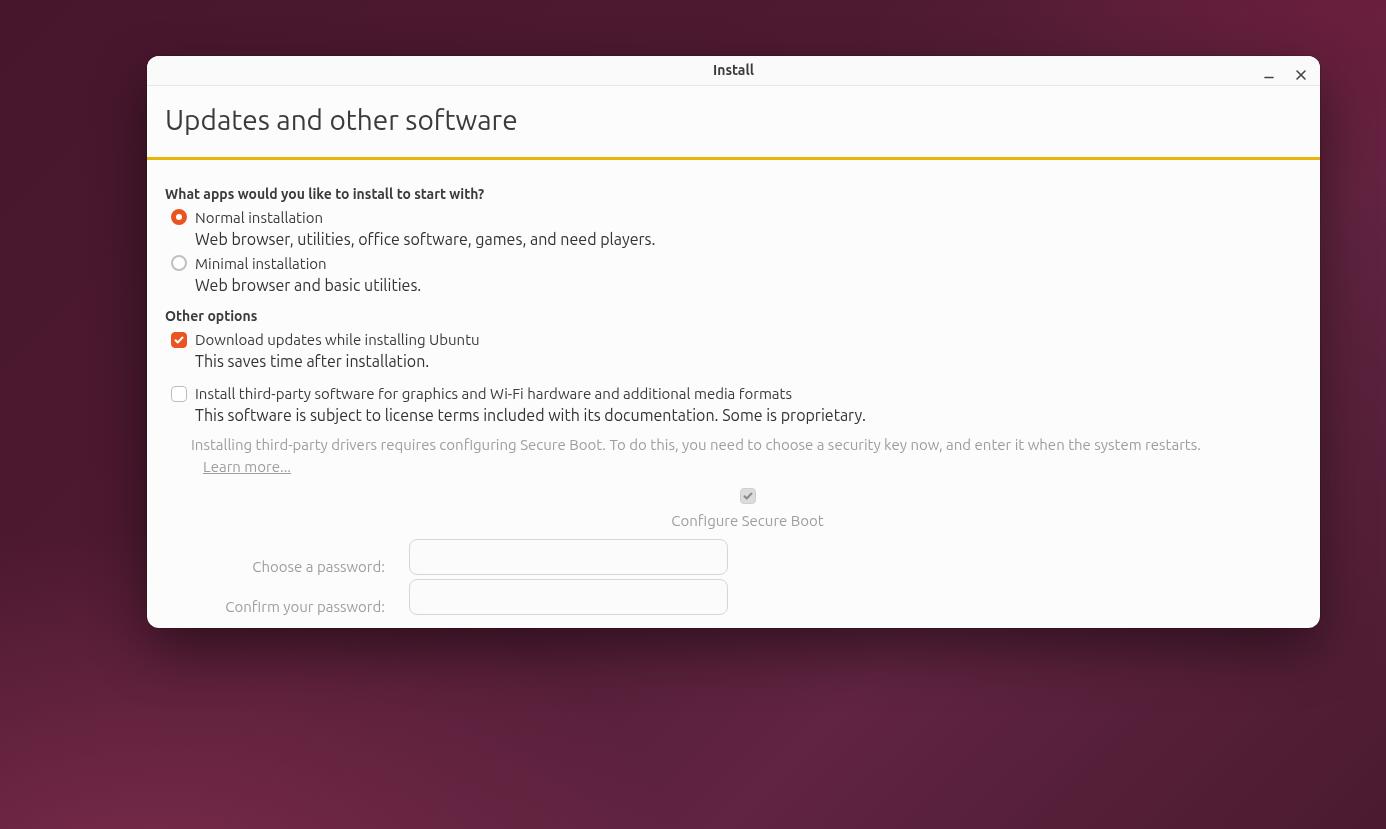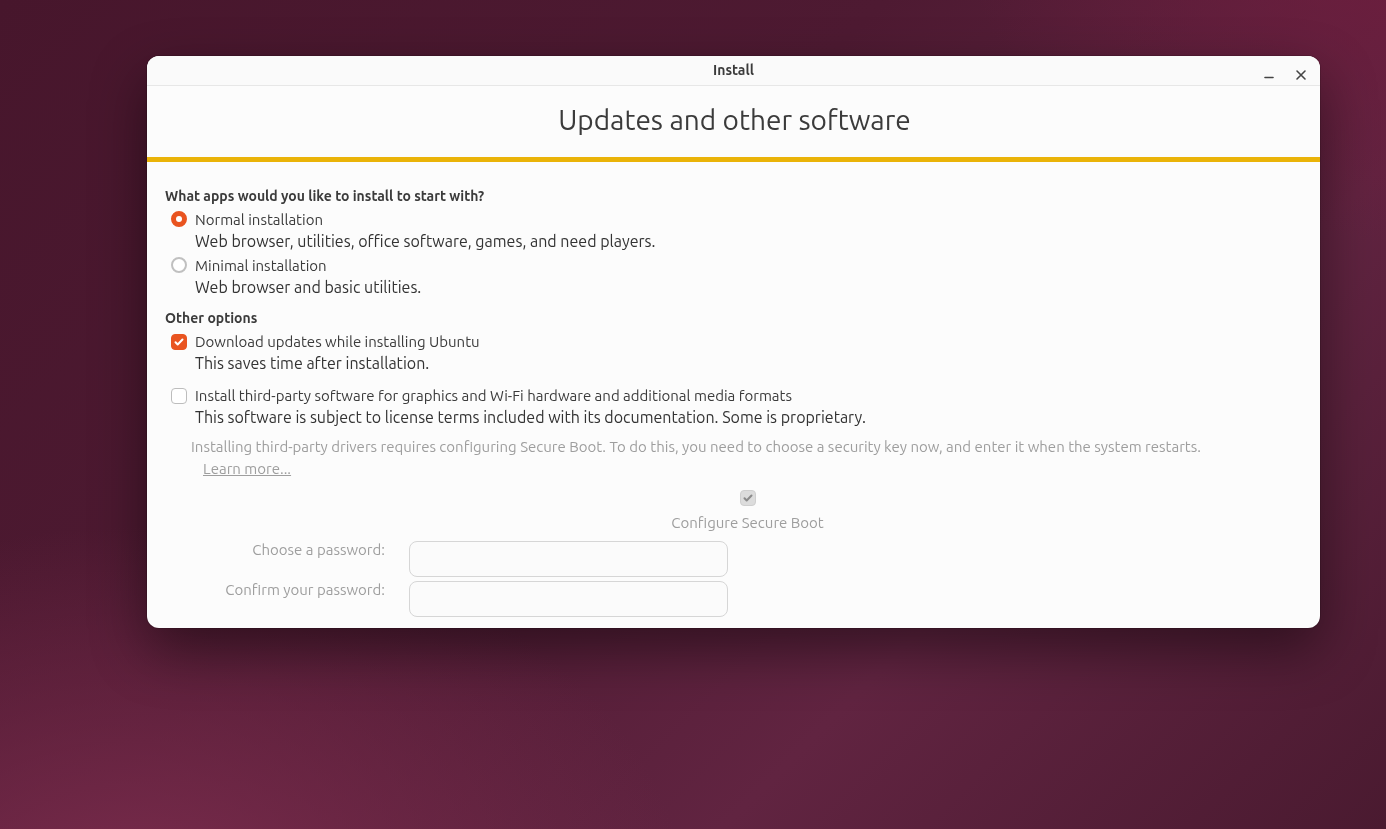--- a/index.html
+++ b/index.html
@@ -64,22 +64,21 @@
     display: flex;
     align-items: center;
     justify-content: center;
     border-radius: 6px;
     color: #444;
   }
   .tbtn svg { display: block; }
 
   .header {
     padding: 18px 16px 22px 18px;
-    border-bottom: 5px solid #eab308;
-    text-align: center;
+    border-bottom: 3px solid #eab308;
   }
   .header h1 {
     margin: 0;
     font-size: 28px;
     font-weight: 400;
     color: #3b3b3b;
   }
 
   .content {
     padding: 12px 18px 0 18px;
@@ -148,21 +147,21 @@
     display: flex;
     align-items: center;
     gap: 8px;
     margin: 8px 0 10px 28px;
     flex-direction: column;
   }
   .secure-label { font-size: 15px; }
 
   .field-row {
     display: flex;
-    align-items: flex-start;
+    align-items: flex-end;
     gap: 24px;
     margin: 4px 0;
     margin-left: 28px;
   }
   .field-row label {
     width: 192px;
     text-align: right;
     font-size: 15px;
   }
   .text-input {

